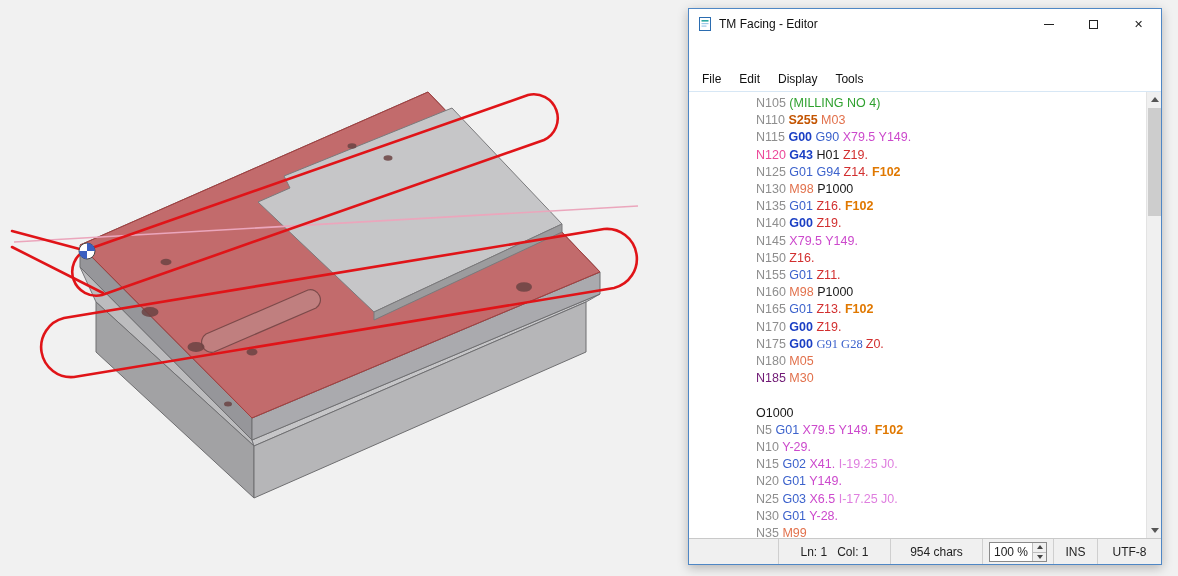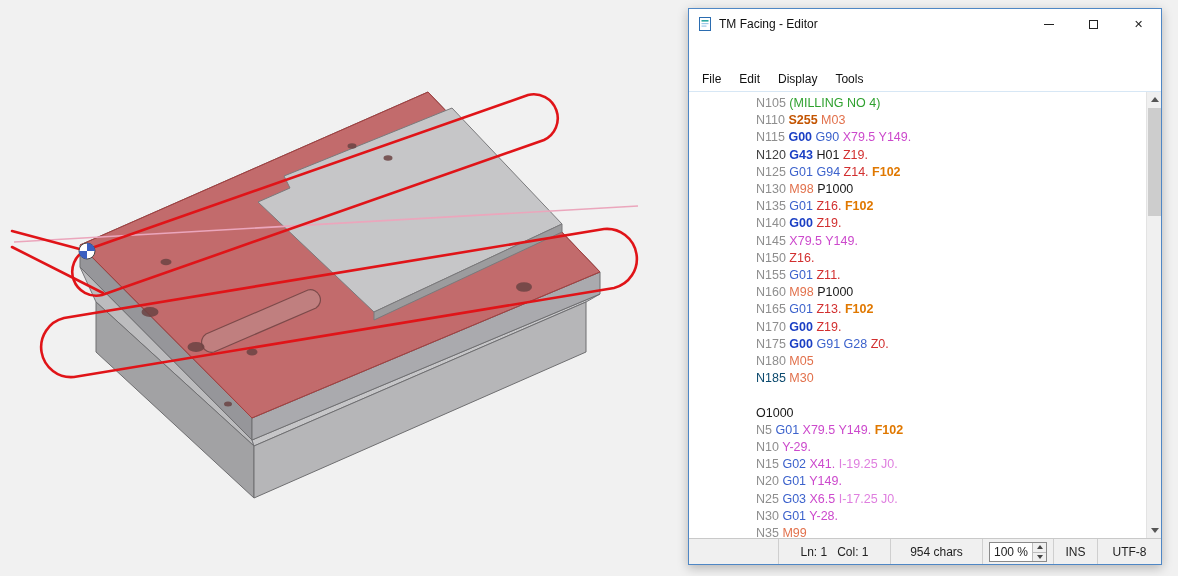--- a/index.html
+++ b/index.html
@@ -145,34 +145,34 @@
       <span class="menu-item">Edit</span>
       <span class="menu-item">Display</span>
       <span class="menu-item">Tools</span>
     </div>
 
     <div class="editor-wrap">
       <div class="code-area">
           <div class="code-line"><span style="color: rgb(142, 142, 142);">N105 </span><span style="color: rgb(47, 161, 47);">(MILLING NO 4)</span></div>
           <div class="code-line"><span style="color: rgb(142, 142, 142);">N110 </span><span style="color: rgb(195, 84, 0); font-weight: bold;">S255 </span><span style="color: rgb(226, 113, 76);">M03</span></div>
           <div class="code-line"><span style="color: rgb(142, 142, 142);">N115 </span><span style="color: rgb(27, 63, 196); font-weight: bold;">G00 </span><span style="color: rgb(60, 98, 204);">G90 </span><span style="color: rgb(204, 73, 204);">X79.5 Y149.</span></div>
-          <div class="code-line"><span style="color: #404040;">N120 </span><span style="color: rgb(27, 63, 196); font-weight: bold;">G43 </span><span style="color: rgb(26, 26, 26);">H01 </span><span style="color: rgb(210, 47, 47);">Z19.</span></div>
+          <div class="code-line"><span style="color: #ec4899;">N120 </span><span style="color: rgb(27, 63, 196); font-weight: bold;">G43 </span><span style="color: rgb(26, 26, 26);">H01 </span><span style="color: rgb(210, 47, 47);">Z19.</span></div>
           <div class="code-line"><span style="color: rgb(142, 142, 142);">N125 </span><span style="color: rgb(60, 98, 204);">G01 G94 </span><span style="color: rgb(210, 47, 47);">Z14. </span><span style="color: rgb(224, 120, 0); font-weight: bold;">F102</span></div>
           <div class="code-line"><span style="color: rgb(142, 142, 142);">N130 </span><span style="color: rgb(226, 113, 76);">M98 </span><span style="color: rgb(26, 26, 26);">P1000</span></div>
           <div class="code-line"><span style="color: rgb(142, 142, 142);">N135 </span><span style="color: rgb(60, 98, 204);">G01 </span><span style="color: rgb(210, 47, 47);">Z16. </span><span style="color: rgb(224, 120, 0); font-weight: bold;">F102</span></div>
           <div class="code-line"><span style="color: rgb(142, 142, 142);">N140 </span><span style="color: rgb(27, 63, 196); font-weight: bold;">G00 </span><span style="color: rgb(210, 47, 47);">Z19.</span></div>
           <div class="code-line"><span style="color: rgb(142, 142, 142);">N145 </span><span style="color: rgb(204, 73, 204);">X79.5 Y149.</span></div>
           <div class="code-line"><span style="color: rgb(142, 142, 142);">N150 </span><span style="color: rgb(210, 47, 47);">Z16.</span></div>
           <div class="code-line"><span style="color: rgb(142, 142, 142);">N155 </span><span style="color: rgb(60, 98, 204);">G01 </span><span style="color: rgb(210, 47, 47);">Z11.</span></div>
           <div class="code-line"><span style="color: rgb(142, 142, 142);">N160 </span><span style="color: rgb(226, 113, 76);">M98 </span><span style="color: rgb(26, 26, 26);">P1000</span></div>
           <div class="code-line"><span style="color: rgb(142, 142, 142);">N165 </span><span style="color: rgb(60, 98, 204);">G01 </span><span style="color: rgb(210, 47, 47);">Z13. </span><span style="color: rgb(224, 120, 0); font-weight: bold;">F102</span></div>
           <div class="code-line"><span style="color: rgb(142, 142, 142);">N170 </span><span style="color: rgb(27, 63, 196); font-weight: bold;">G00 </span><span style="color: rgb(210, 47, 47);">Z19.</span></div>
-          <div class="code-line"><span style="color: rgb(142, 142, 142);">N175 </span><span style="color: rgb(27, 63, 196); font-weight: bold;">G00 </span><span style="color: rgb(60, 98, 204);">G91 G28 </span><span style="color: rgb(210, 47, 47);">Z0.</span></div>
+          <div class="code-line"><span style="color: rgb(142, 142, 142);">N175 </span><span style="color: rgb(27, 63, 196); font-weight: bold;">G00 </span><span style="color: rgb(60, 98, 204); font-family: Liberation Serif, serif;">G91 G28 </span><span style="color: rgb(210, 47, 47);">Z0.</span></div>
           <div class="code-line"><span style="color: rgb(142, 142, 142);">N180 </span><span style="color: rgb(226, 113, 76);">M05</span></div>
-          <div class="code-line"><span style="color: #0c4a6e;">N185 </span><span style="color: rgb(226, 113, 76);">M30</span></div>
+          <div class="code-line"><span style="color: #701a75;">N185 </span><span style="color: rgb(226, 113, 76);">M30</span></div>
           <div class="code-line">&nbsp;</div>
           <div class="code-line"><span style="color: rgb(26, 26, 26);">O1000</span></div>
           <div class="code-line"><span style="color: rgb(142, 142, 142);">N5 </span><span style="color: rgb(60, 98, 204);">G01 </span><span style="color: rgb(204, 73, 204);">X79.5 Y149. </span><span style="color: rgb(224, 120, 0); font-weight: bold;">F102</span></div>
           <div class="code-line"><span style="color: rgb(142, 142, 142);">N10 </span><span style="color: rgb(204, 73, 204);">Y-29.</span></div>
           <div class="code-line"><span style="color: rgb(142, 142, 142);">N15 </span><span style="color: rgb(60, 98, 204);">G02 </span><span style="color: rgb(204, 73, 204);">X41. </span><span style="color: rgb(223, 127, 223);">I-19.25 J0.</span></div>
           <div class="code-line"><span style="color: rgb(142, 142, 142);">N20 </span><span style="color: rgb(60, 98, 204);">G01 </span><span style="color: rgb(204, 73, 204);">Y149.</span></div>
           <div class="code-line"><span style="color: rgb(142, 142, 142);">N25 </span><span style="color: rgb(60, 98, 204);">G03 </span><span style="color: rgb(204, 73, 204);">X6.5 </span><span style="color: rgb(223, 127, 223);">I-17.25 J0.</span></div>
           <div class="code-line"><span style="color: rgb(142, 142, 142);">N30 </span><span style="color: rgb(60, 98, 204);">G01 </span><span style="color: rgb(204, 73, 204);">Y-28.</span></div>
           <div class="code-line"><span style="color: rgb(142, 142, 142);">N35 </span><span style="color: rgb(226, 113, 76);">M99</span></div>
           <div class="code-line"><span style="color: rgb(26, 26, 26);">%</span></div>

